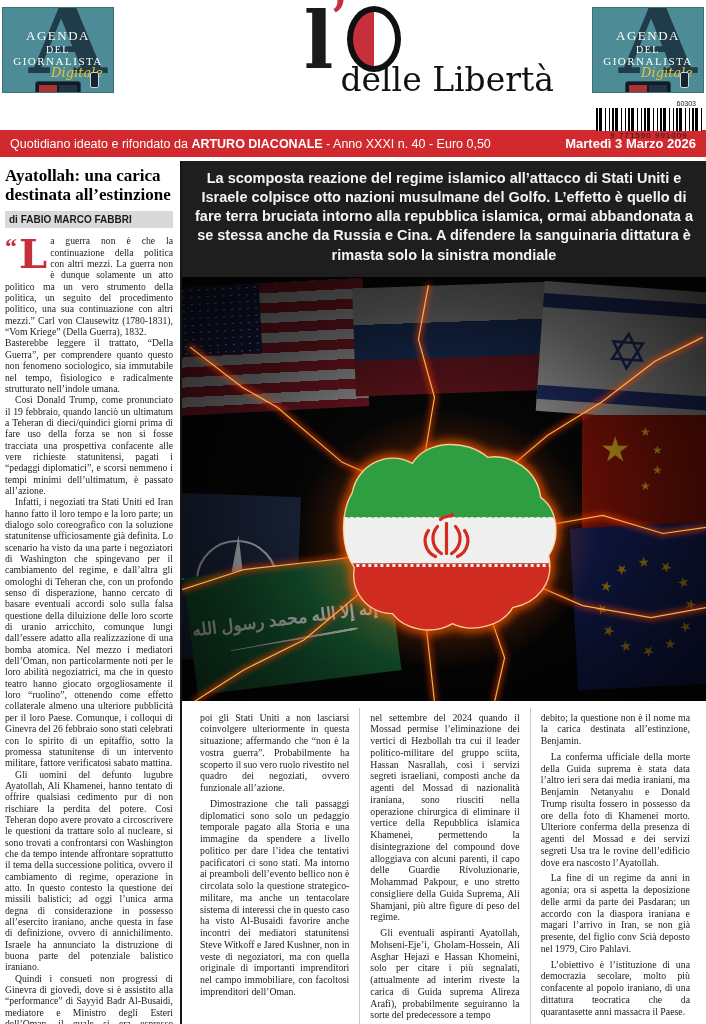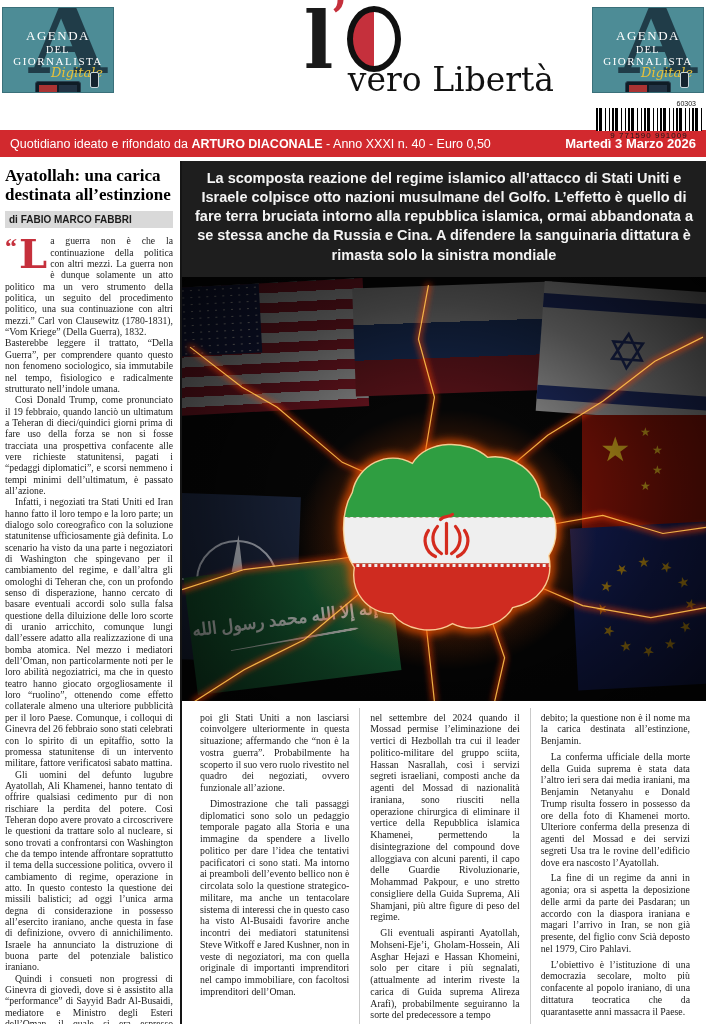--- a/index.html
+++ b/index.html
@@ -152,21 +152,21 @@
       <div class="ad-laptop-base"></div>
       <div class="ad-phone"></div>
     </div>
 
     <div class="logo">
       <div class="logo-line">
         <span class="logo-l">l</span>
           <span class="logo-ap">’</span>
           <span class="logo-o"></span>
       </div>
-      <div class="logo-sub">vero Libertà</div>
+      <div class="logo-sub">delle Libertà</div>
     </div>
 
 
     <div class="barcode-wrap">
       <div class="barcode-code">60303</div>
       <div class="barcode-bars"></div>
       <div class="barcode-num">9 771590 991009</div>
     </div>
   </div>
 

